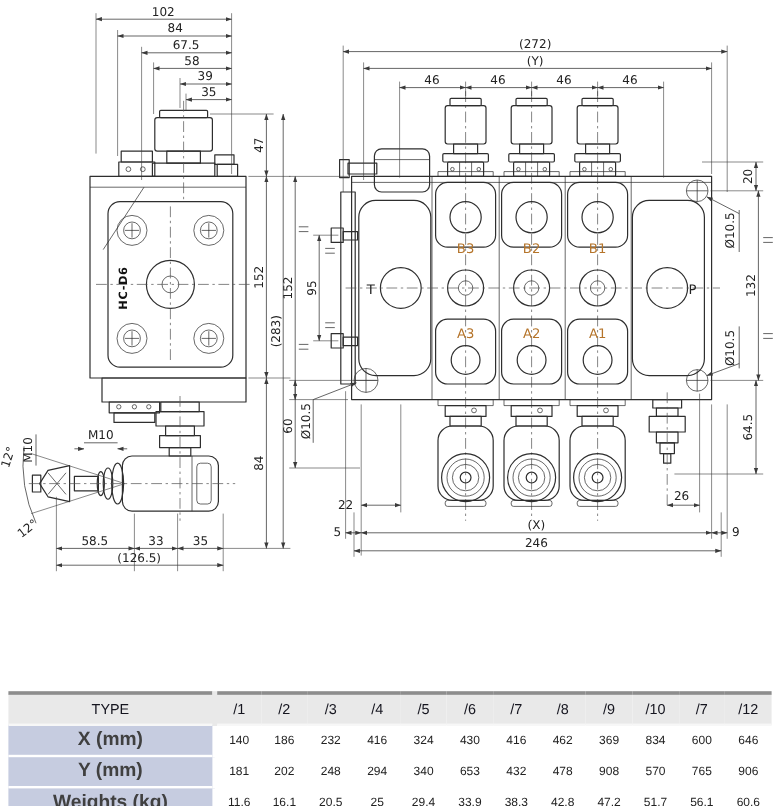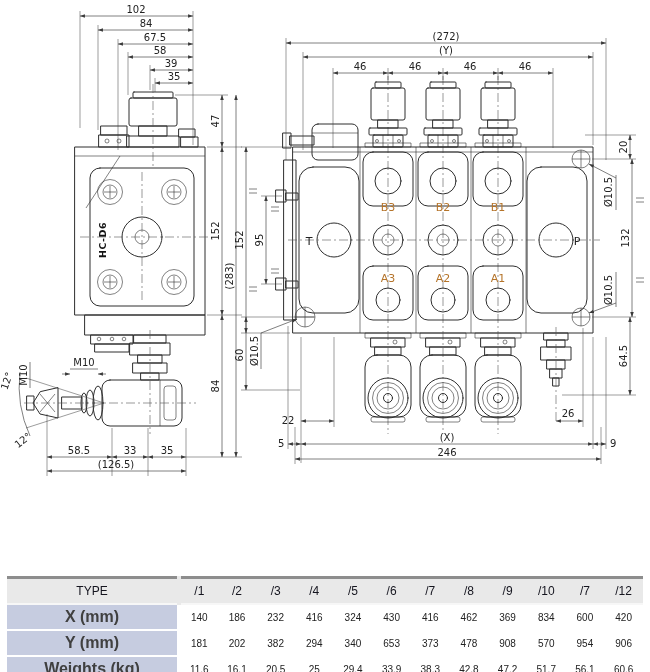--- a/index.html
+++ b/index.html
@@ -398,35 +398,35 @@
       <td>186</td>
       <td>232</td>
       <td>416</td>
       <td>324</td>
       <td>430</td>
       <td>416</td>
       <td>462</td>
       <td>369</td>
       <td>834</td>
       <td>600</td>
-      <td>420</td>
+      <td>646</td>
     </tr>
     <tr>
       <td class="lbl">Y (mm)</td>
       <td>181</td>
       <td>202</td>
-      <td>382</td>
+      <td>248</td>
       <td>294</td>
       <td>340</td>
       <td>653</td>
-      <td>373</td>
+      <td>432</td>
       <td>478</td>
       <td>908</td>
       <td>570</td>
-      <td>954</td>
+      <td>765</td>
       <td>906</td>
     </tr>
     <tr>
       <td class="lbl">Weights (kg)</td>
       <td>11,6</td>
       <td>16,1</td>
       <td>20,5</td>
       <td>25</td>
       <td>29,4</td>
       <td>33,9</td>

